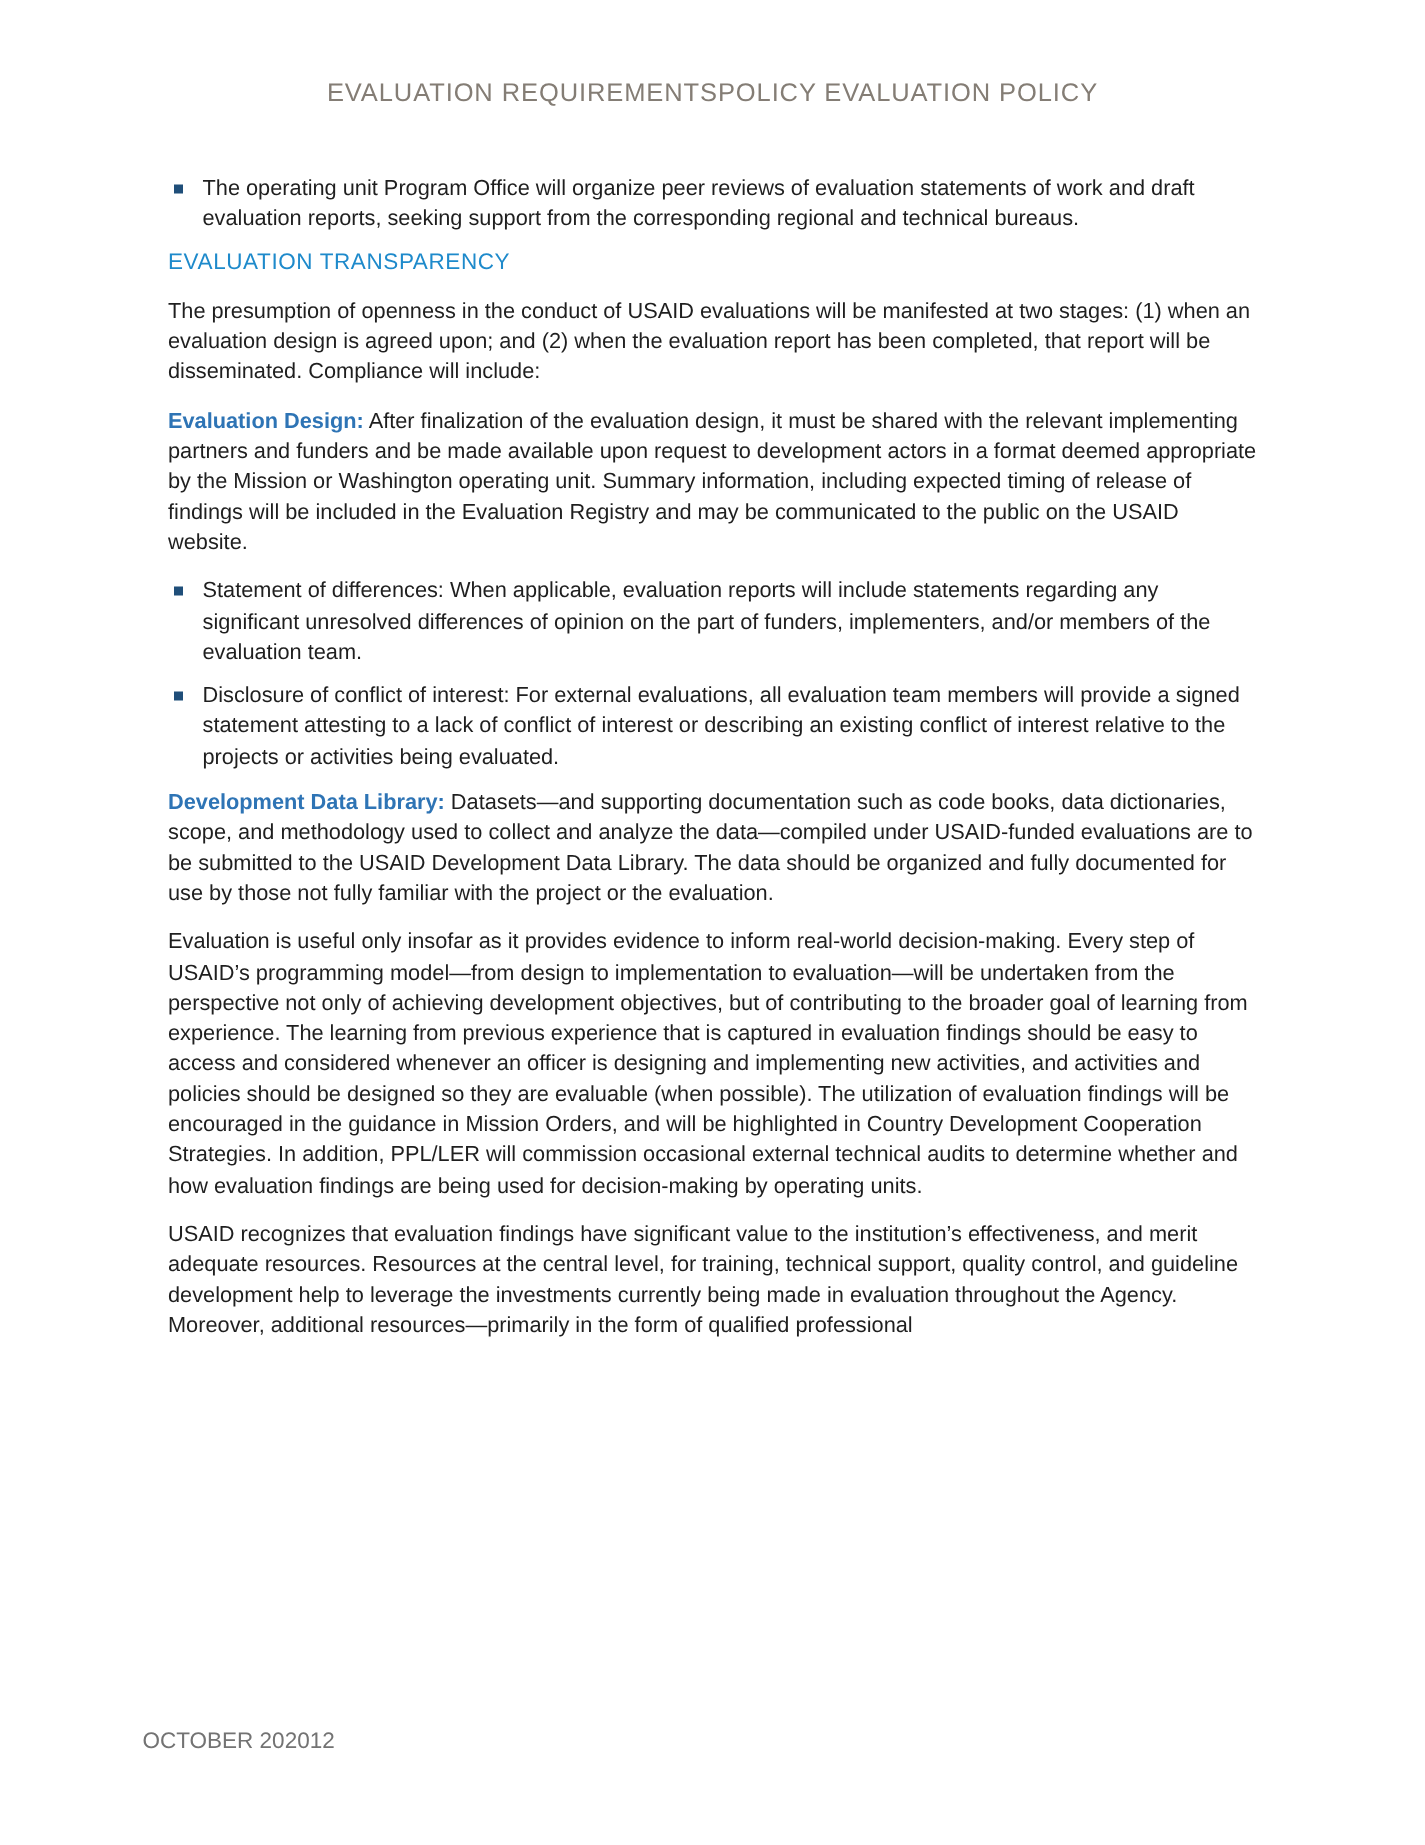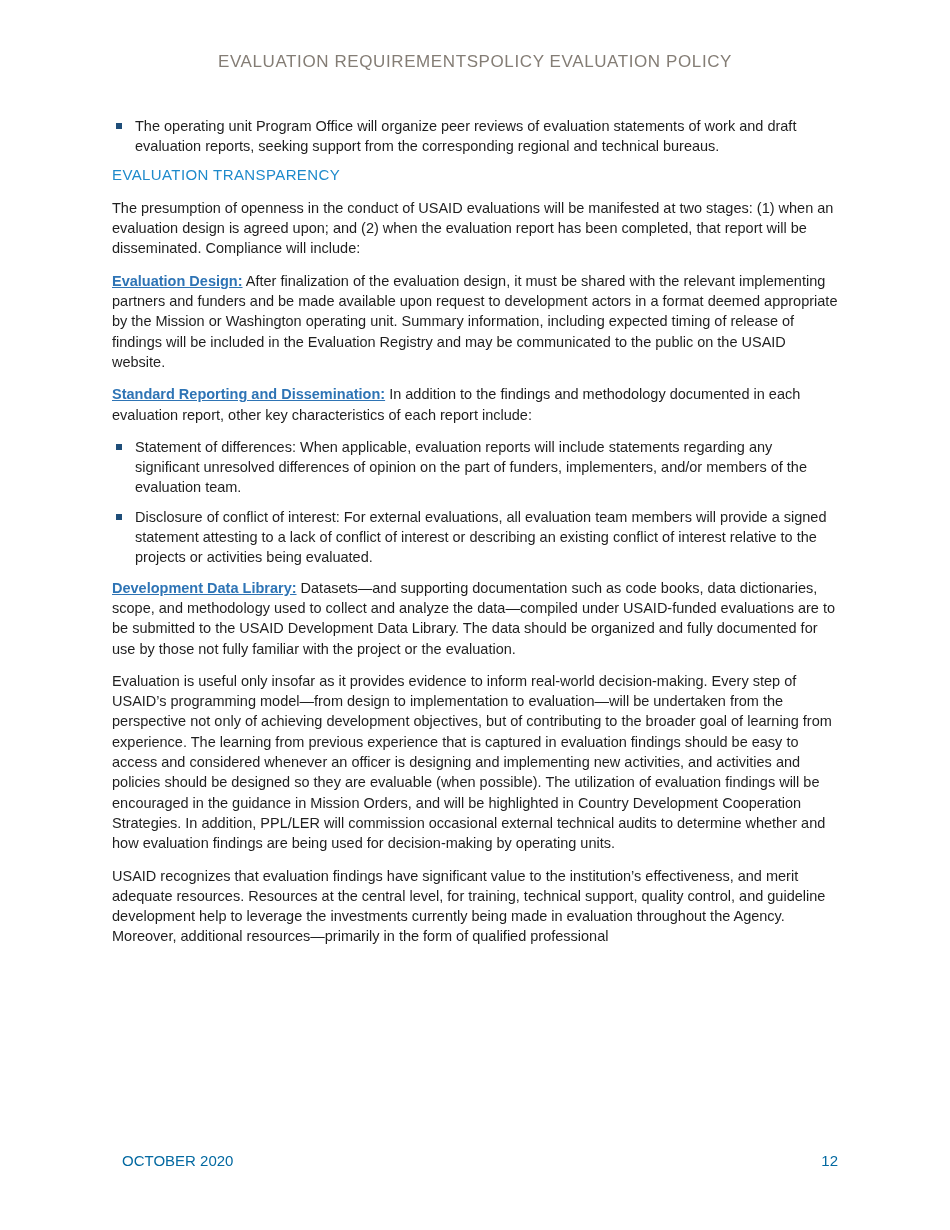--- a/index.html
+++ b/index.html
@@ -37,46 +37,44 @@
   .section-heading{
     color:var(--heading-blue);
     font-size:15px;
     font-weight:400;
     letter-spacing:0.4px;
     margin:8px 0 13px 0;
   }
   .runin-lead{
     color:var(--runin-blue);
     font-weight:bold;
-    text-decoration:underline;
   }
   .bullet-item{
     display:flex;
     margin:0 0 9px 0;
   }
   .bullet-square{
     flex:0 0 auto;
     width:6px;height:6px;
     background:var(--bullet-navy);
     margin:7px 0 0 4px;
   }
   .bullet-text{
     margin-left:13px;
     flex:1 1 auto;
   }
   .intro-bullet{margin-bottom:6px;}
   .bullet-list{margin:1px 0 10px 0;}
   .running-footer{
     position:absolute;
-    left:122px;right:112px;
+    left:95px;right:112px;
     top:1152px;
     display:flex;
-    justify-content:space-between;
     font-size:15px;
-    color:#0369a1;
+    color:#737373;
   }
 </style>
 </head>
 <body>
 
 <div class="page">
 
   <div class="running-header">
     <span>EVALUATION REQUIREMENTS</span>
     <span>POLICY EVALUATION POLICY</span>
@@ -88,21 +86,20 @@
       <span class="bullet-square"></span>
       <div class="bullet-text">The operating unit Program Office will organize peer reviews of evaluation statements of work and draft evaluation reports, seeking support from the corresponding regional and technical bureaus.</div>
     </div>
 
     <h2 class="section-heading">EVALUATION TRANSPARENCY</h2>
 
     <p class="para">The presumption of openness in the conduct of USAID evaluations will be manifested at two stages: (1) when an evaluation design is agreed upon; and (2) when the evaluation report has been completed, that report will be disseminated. Compliance will include:</p>
 
     <p class="para"><span class="runin-lead">Evaluation Design:</span> <span>After finalization of the evaluation design, it must be shared with the relevant implementing partners and funders and be made available upon request to development actors in a format deemed appropriate by the Mission or Washington operating unit. Summary information, including expected timing of release of findings will be included in the Evaluation Registry and may be communicated to the public on the USAID website.</span></p>
 
-    <p class="para"><span class="runin-lead">Standard Reporting and Dissemination:</span> <span>In addition to the findings and methodology documented in each evaluation report, other key characteristics of each report include:</span></p>
 
     <div class="bullet-list">
       <div class="bullet-item">
         <span class="bullet-square"></span>
         <div class="bullet-text">Statement of differences: When applicable, evaluation reports will include statements regarding any significant unresolved differences of opinion on the part of funders, implementers, and/or members of the evaluation team.</div>
       </div>
       <div class="bullet-item">
         <span class="bullet-square"></span>
         <div class="bullet-text">Disclosure of conflict of interest: For external evaluations, all evaluation team members will provide a signed statement attesting to a lack of conflict of interest or describing an existing conflict of interest relative to the projects or activities being evaluated.</div>
       </div>

